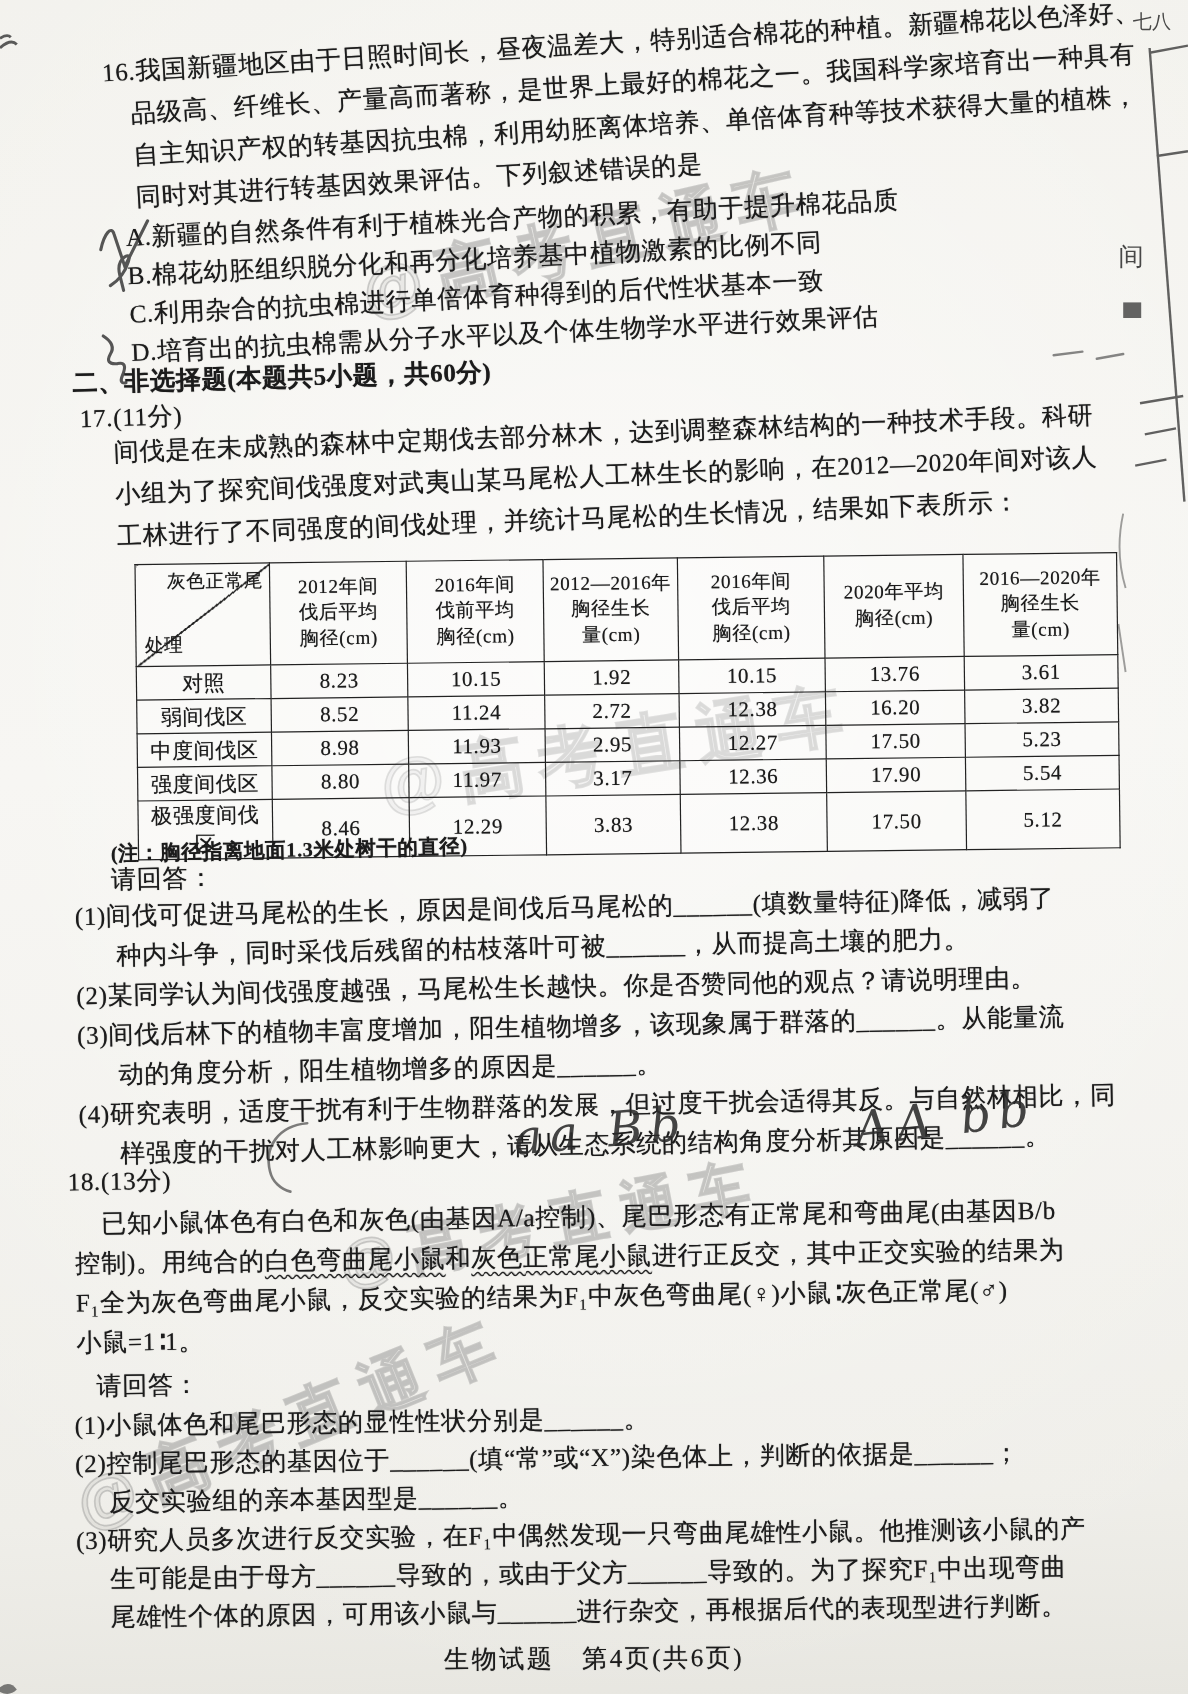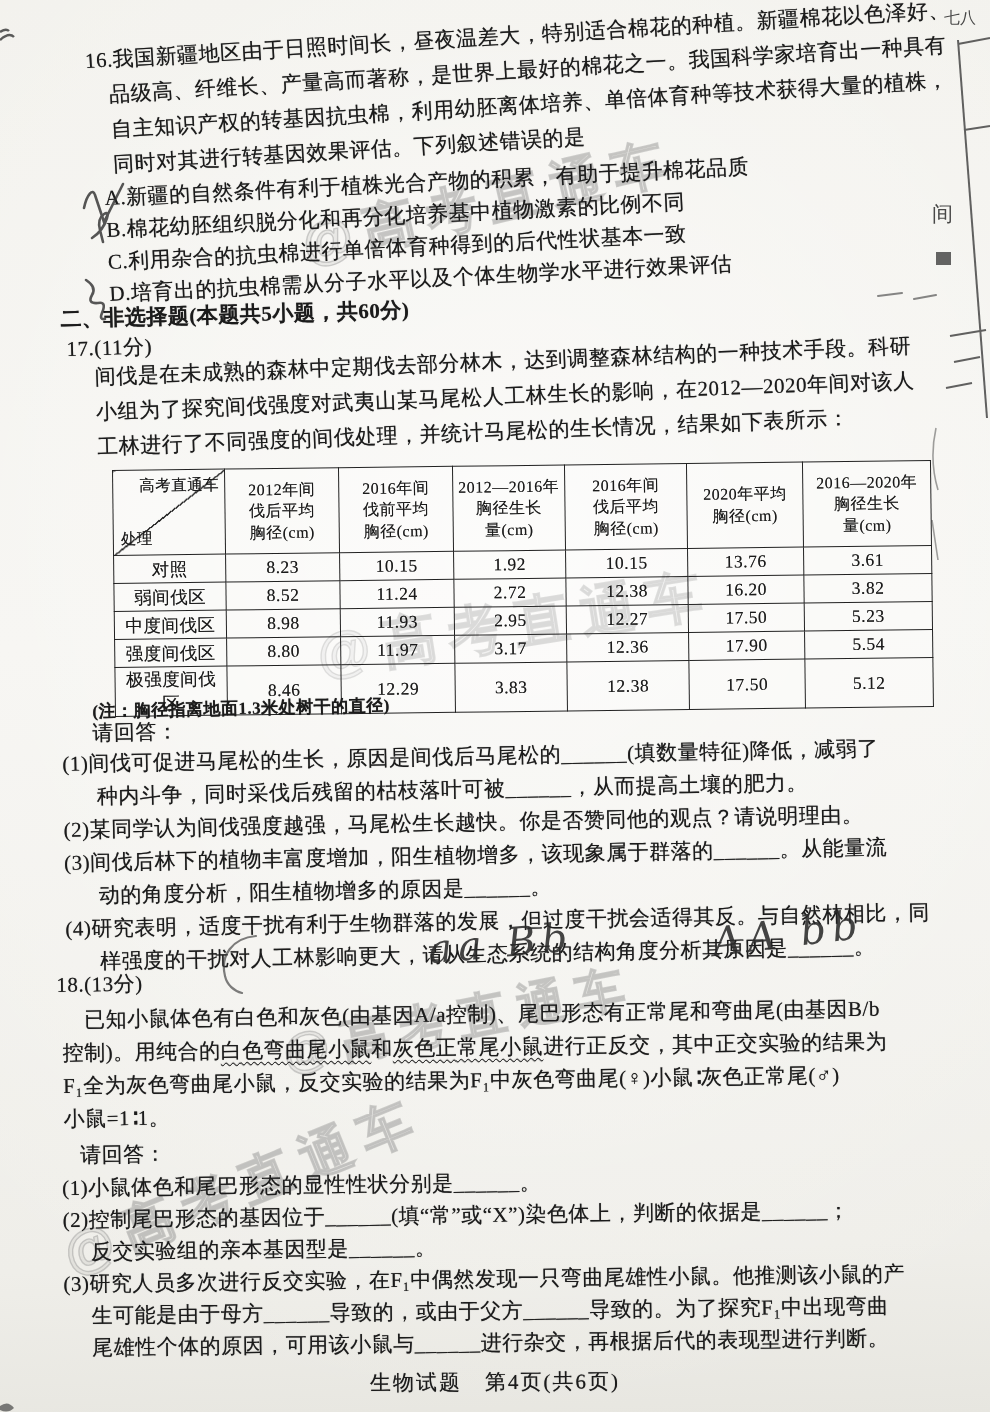--- a/index.html
+++ b/index.html
@@ -105,21 +105,21 @@
           <col style="width:114px">
           <col style="width:114px">
         <col style="width:112px">
           <col style="width:122px">
           <col style="width:116px">
           <col style="width:128px">
       </colgroup>
       <tbody>
           <tr class="hdr">
         <td class="corner">
-          <span class="corner-top">高考直通车</span>
+          <span class="corner-top">灰色正常尾</span>
           <span class="corner-bottom">处理</span>
         </td>
         <td>2012年间
 伐后平均
 胸径(cm)</td>
         <td>2016年间
 伐前平均
 胸径(cm)</td>
         <td>2012—2016年
 胸径生长

